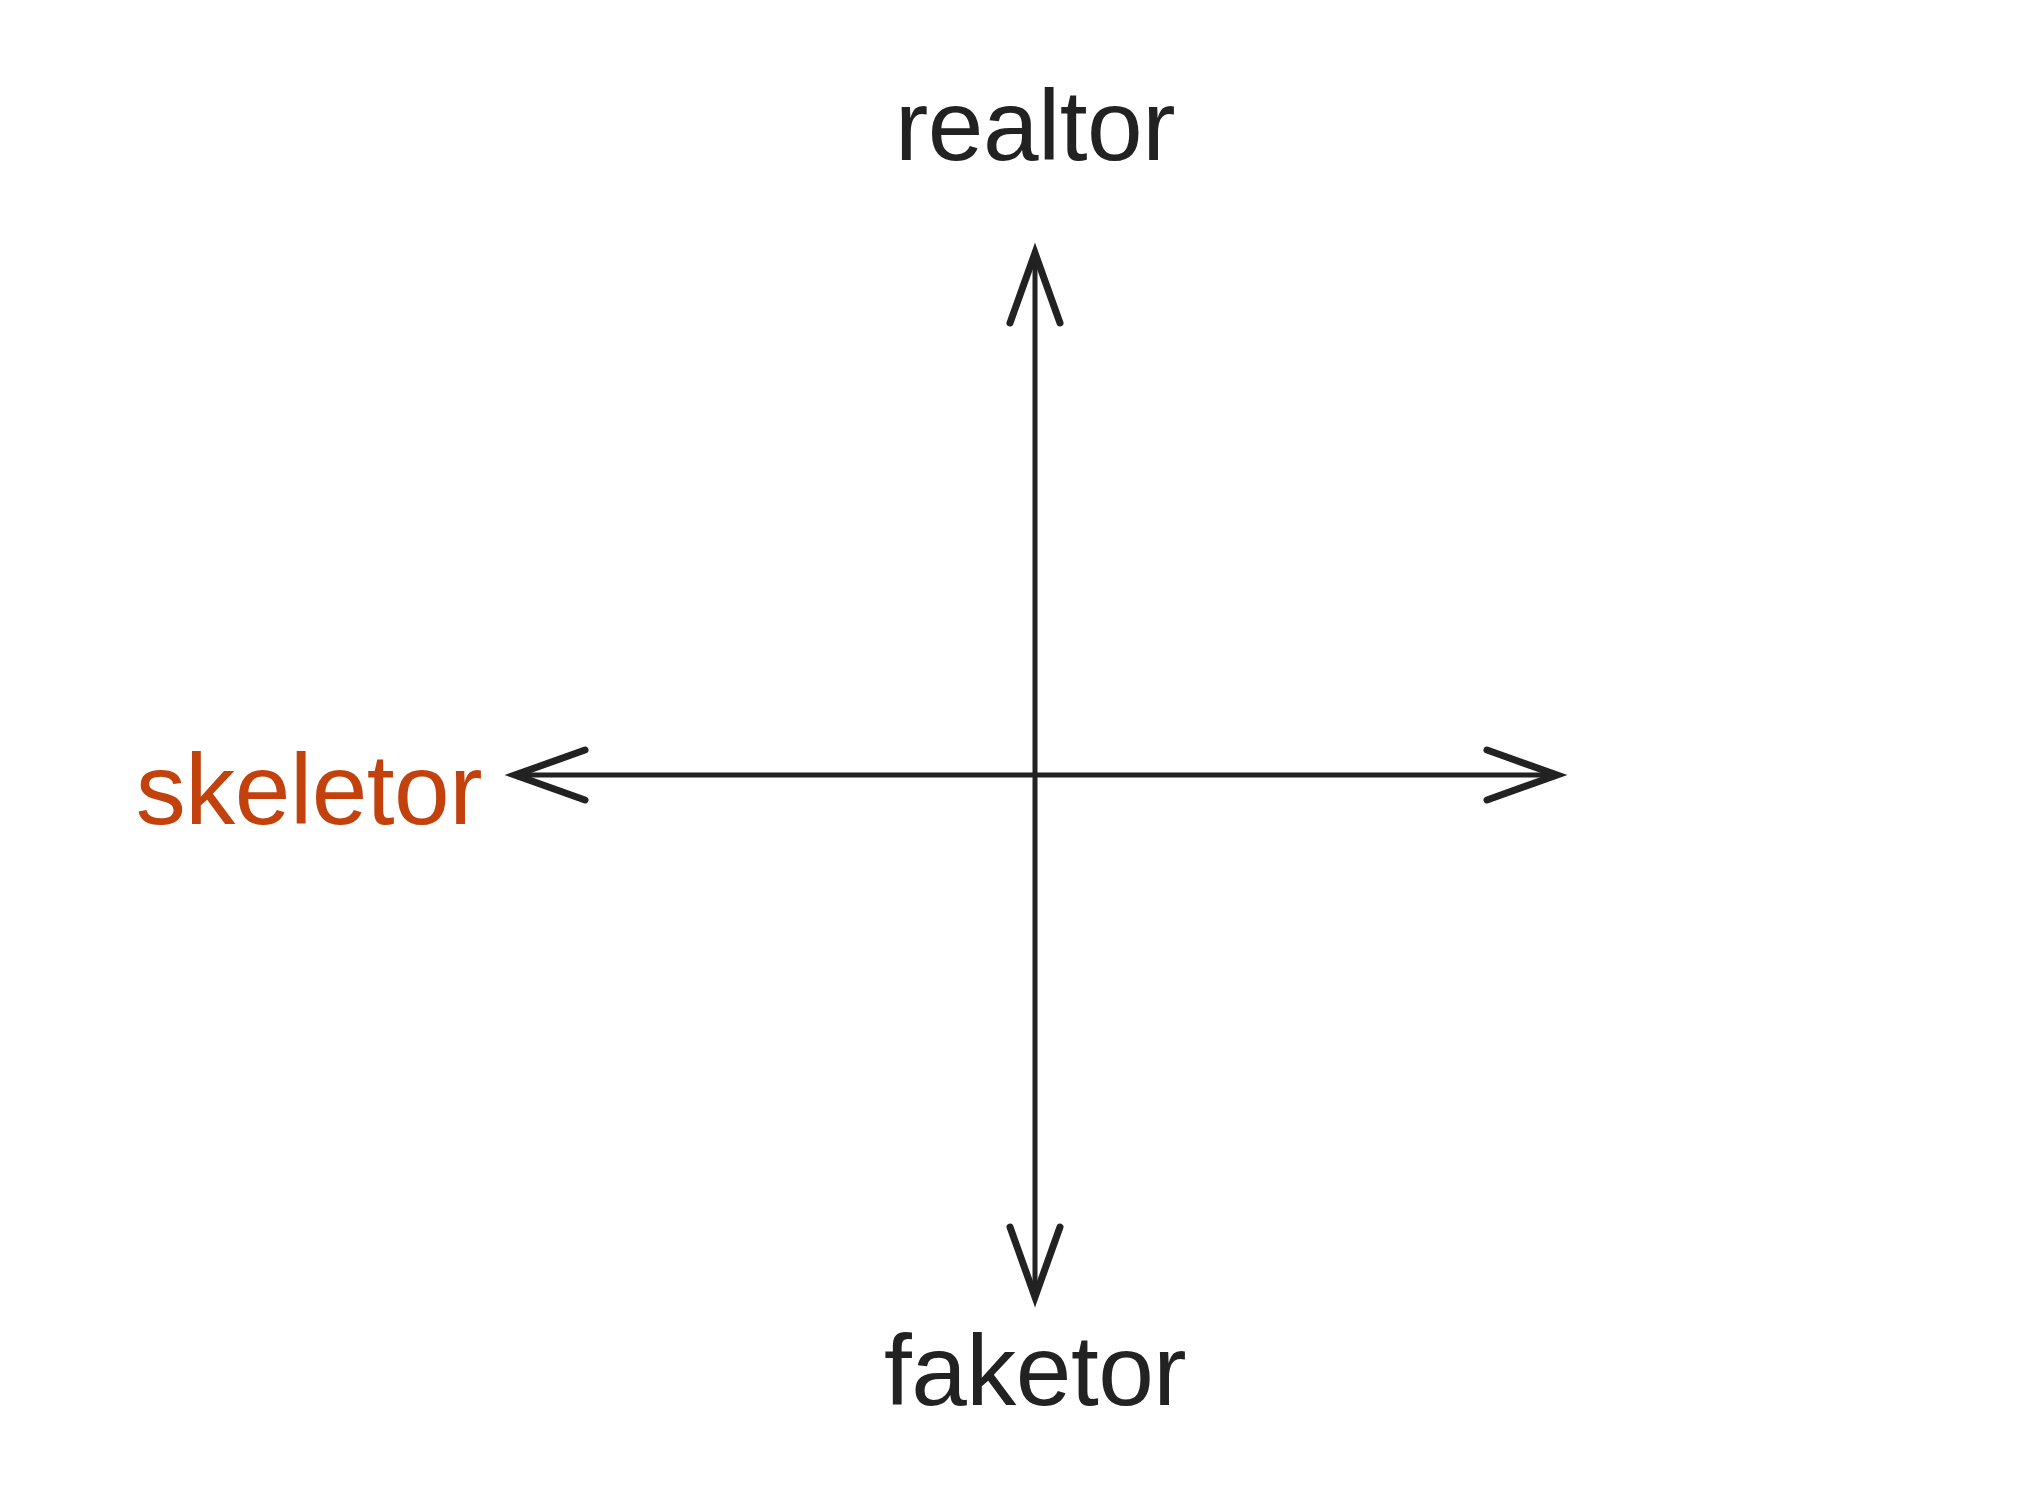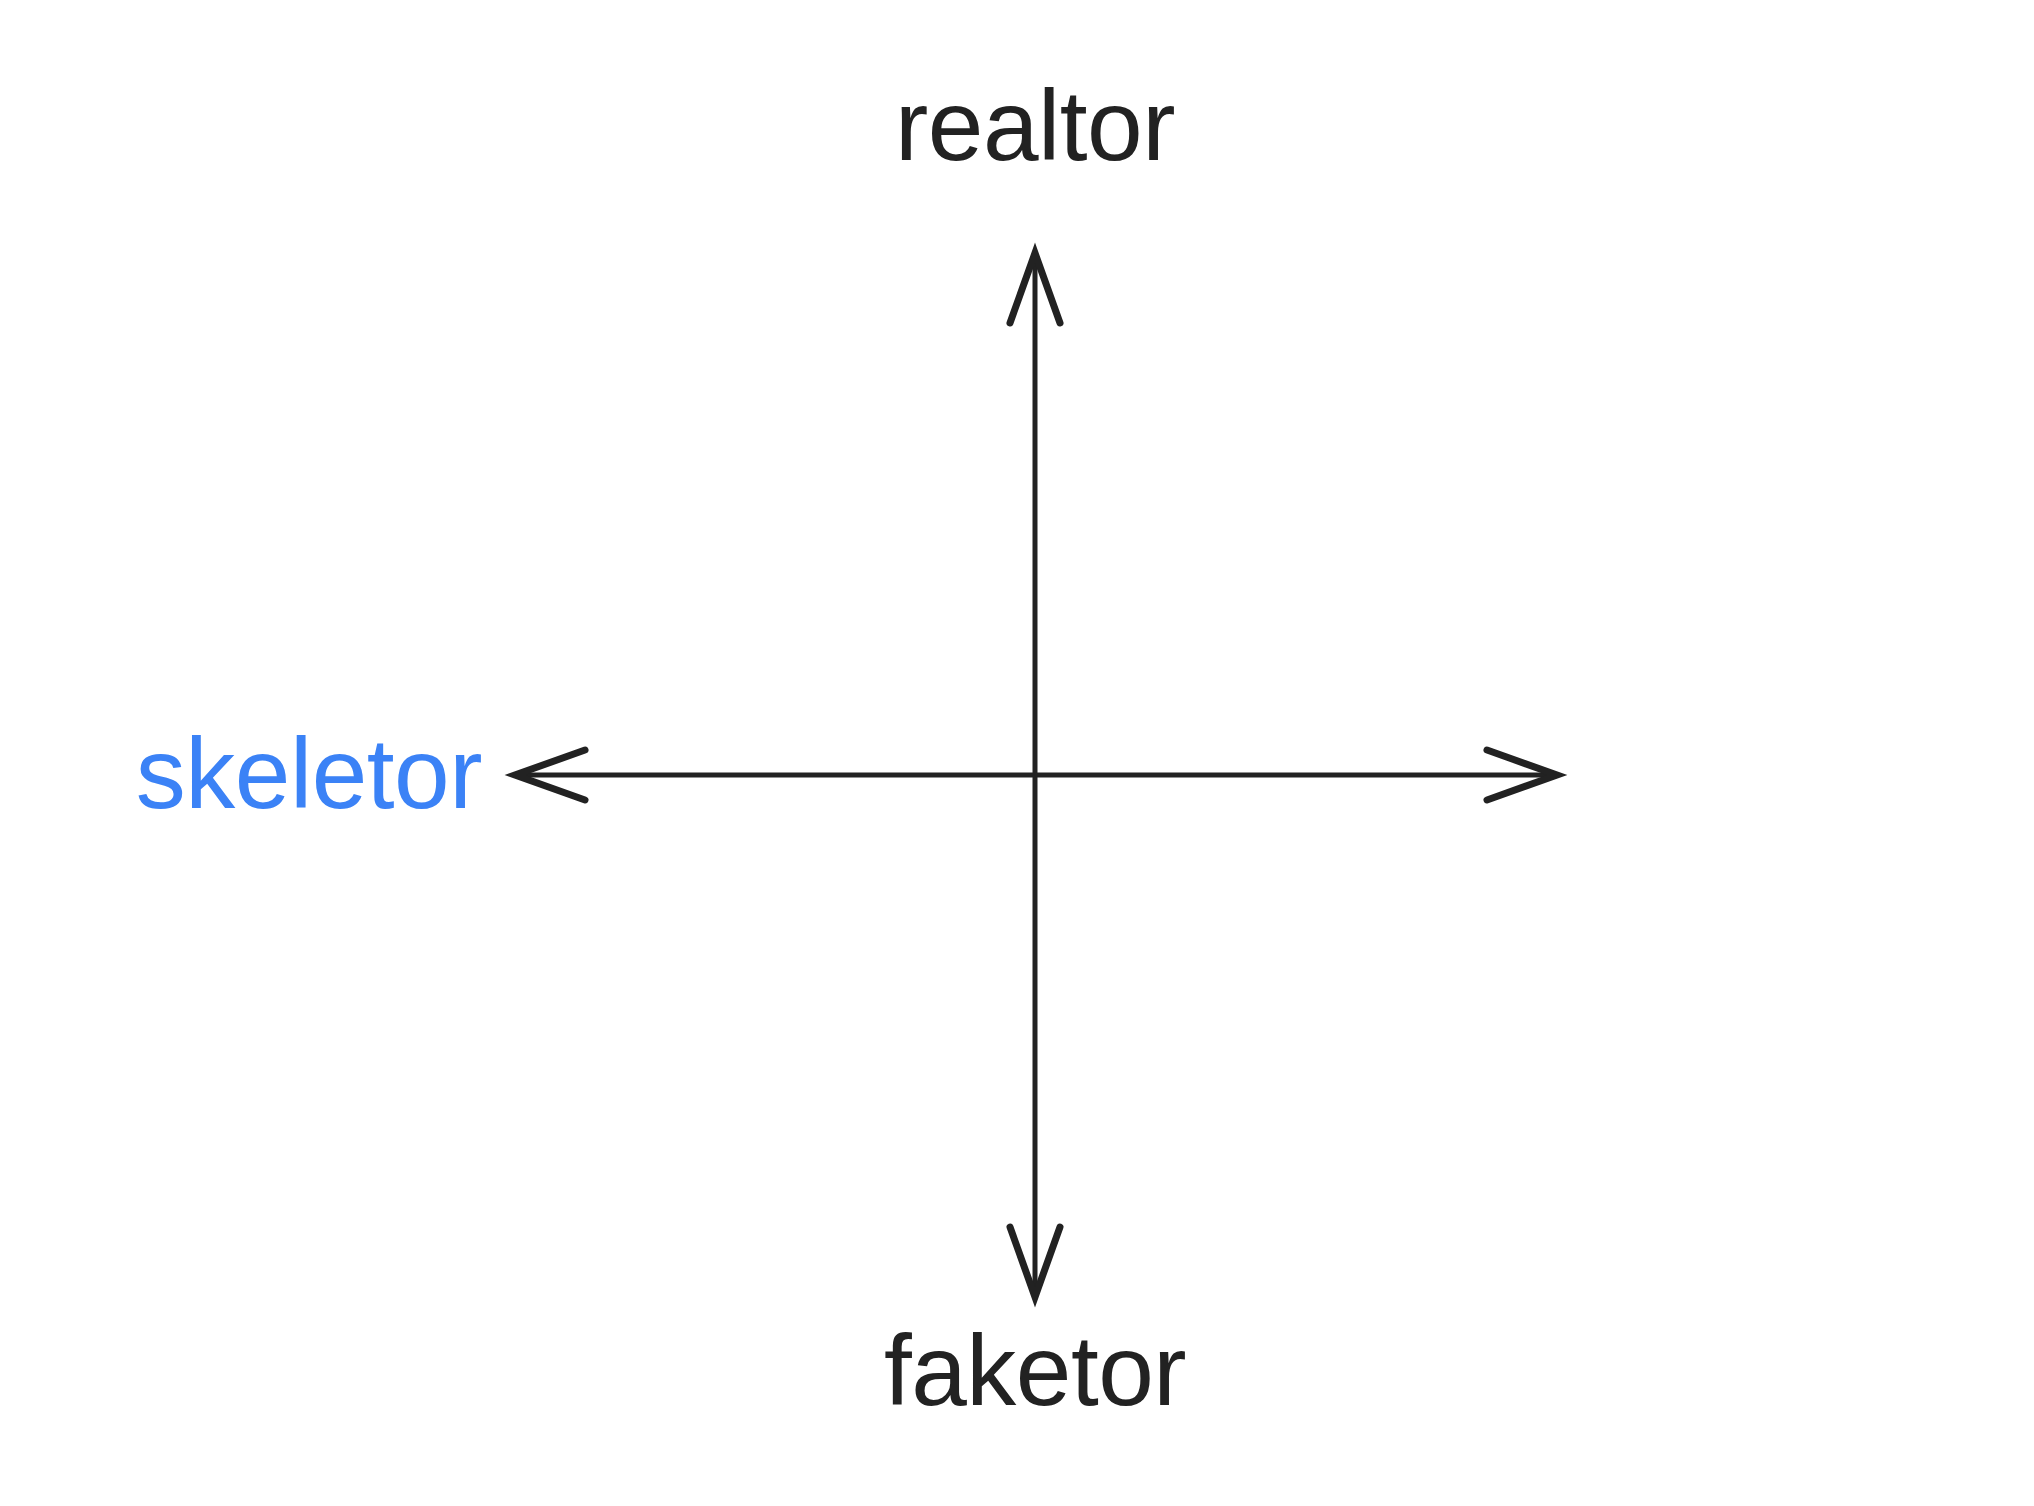--- a/index.html
+++ b/index.html
@@ -81,16 +81,16 @@
 
     <polyline id="arrowhead-left" points="585,750 515,775 585,800" fill="none" stroke="#222222" stroke-width="7" stroke-linecap="round" stroke-linejoin="miter"></polyline>
 
     <polyline id="arrowhead-right" points="1487,750 1557,775 1487,800" fill="none" stroke="#222222" stroke-width="7" stroke-linecap="round" stroke-linejoin="miter"></polyline>
   </svg>
 
   <div class="axis-label" id="label-top" style="color: rgb(34, 34, 34);">realtor</div>
 
   <div class="axis-label" id="label-bottom" style="color: rgb(34, 34, 34);">faketor</div>
 
-  <div class="axis-label" id="label-left" style="color: #3b82f6;">skeletor</div>
+  <div class="axis-label" id="label-left" style="color: #c2410c; margin-top: 16px;">skeletor</div>
 
 
 </div>
 
 </body></html>

